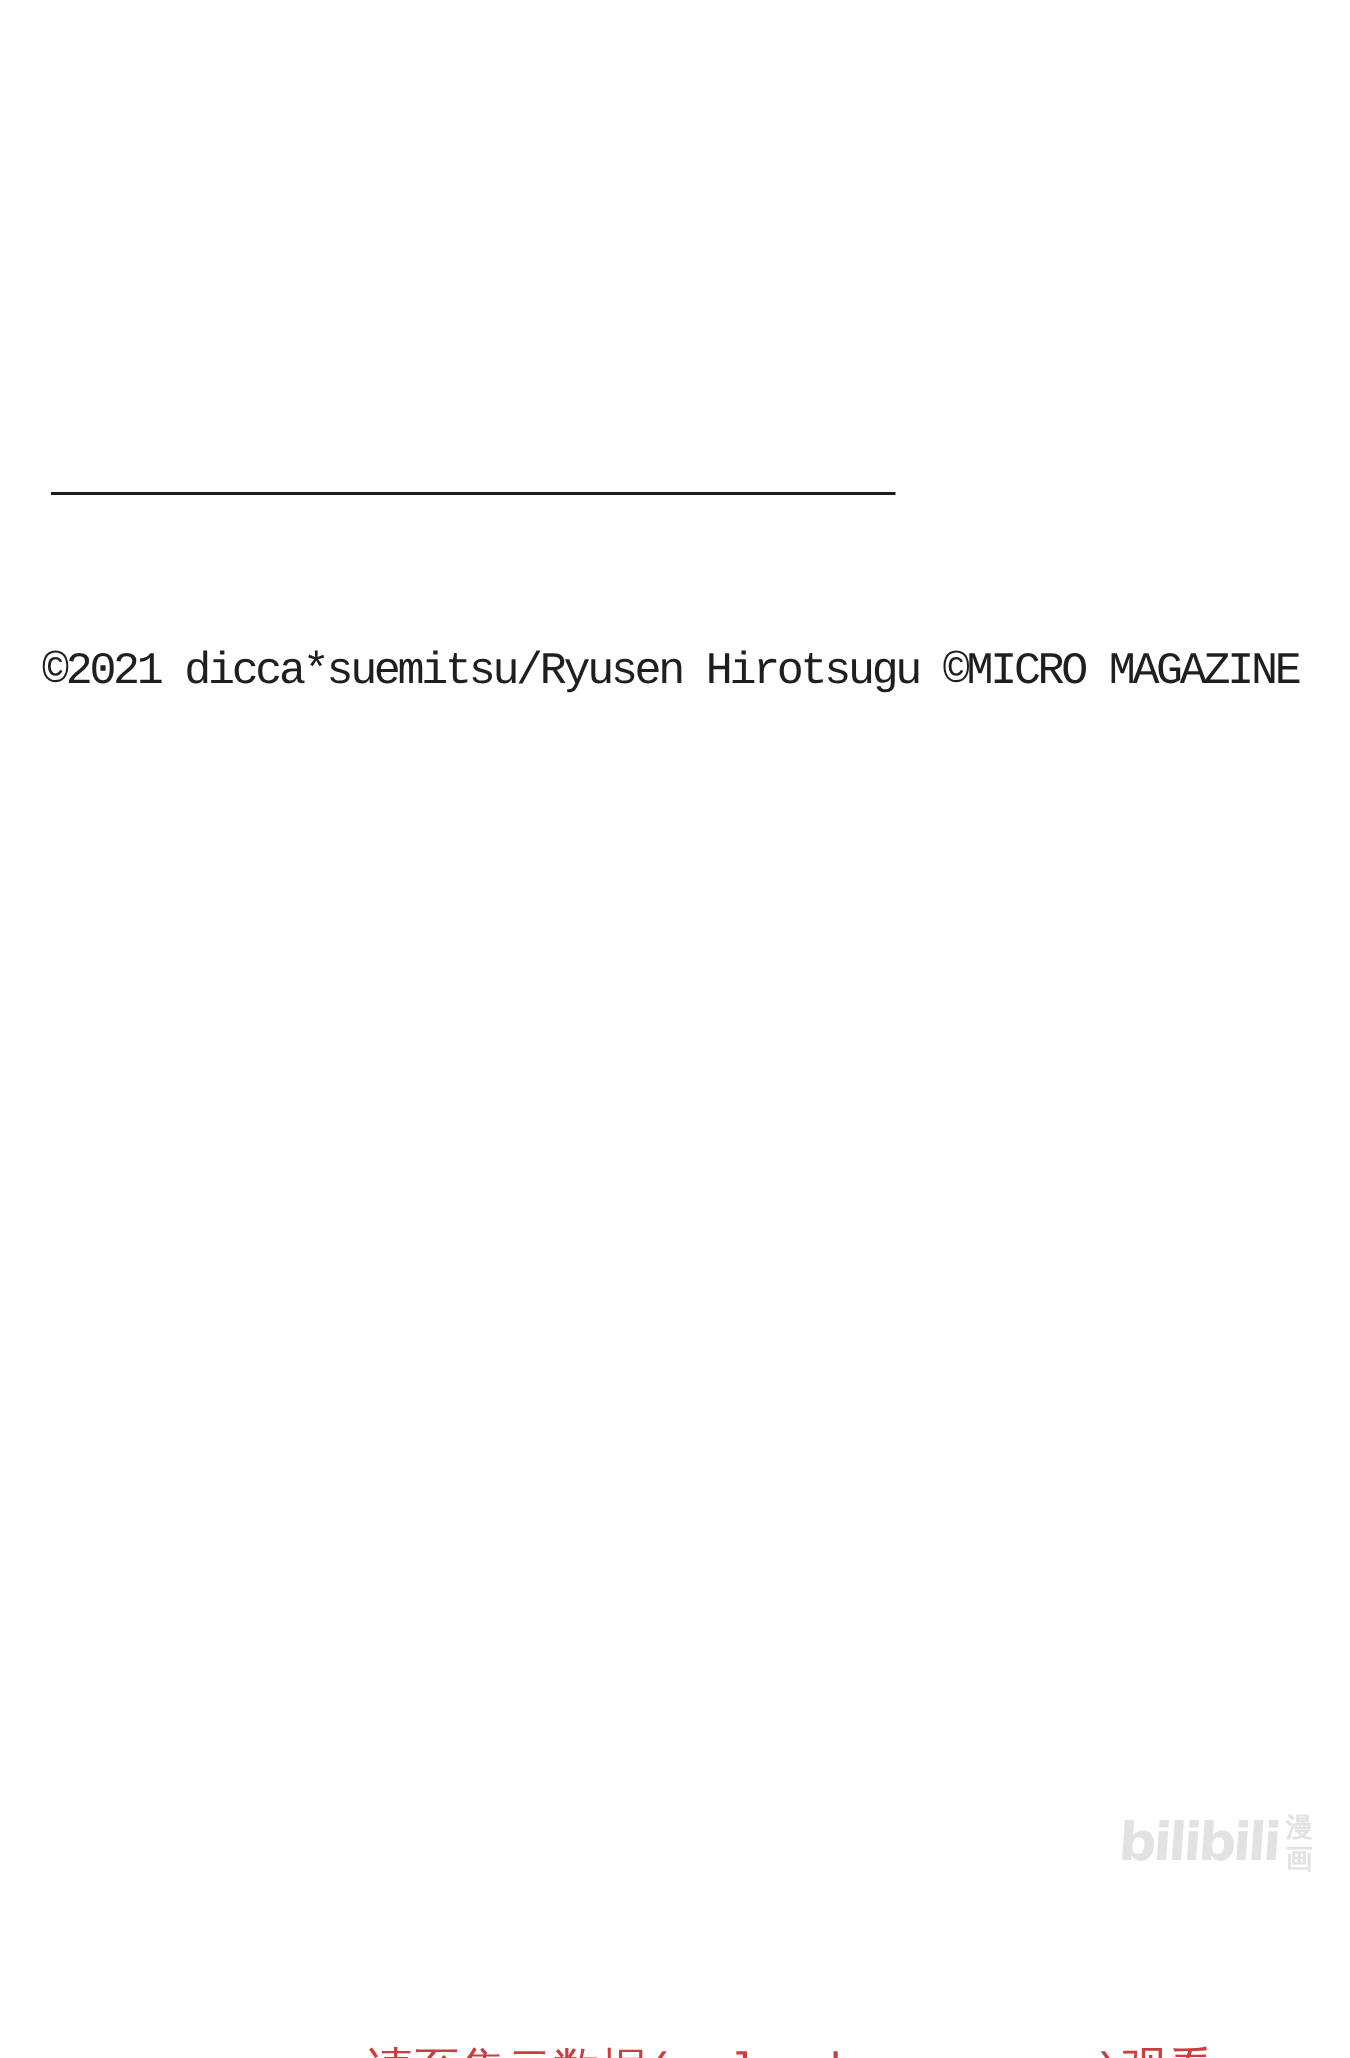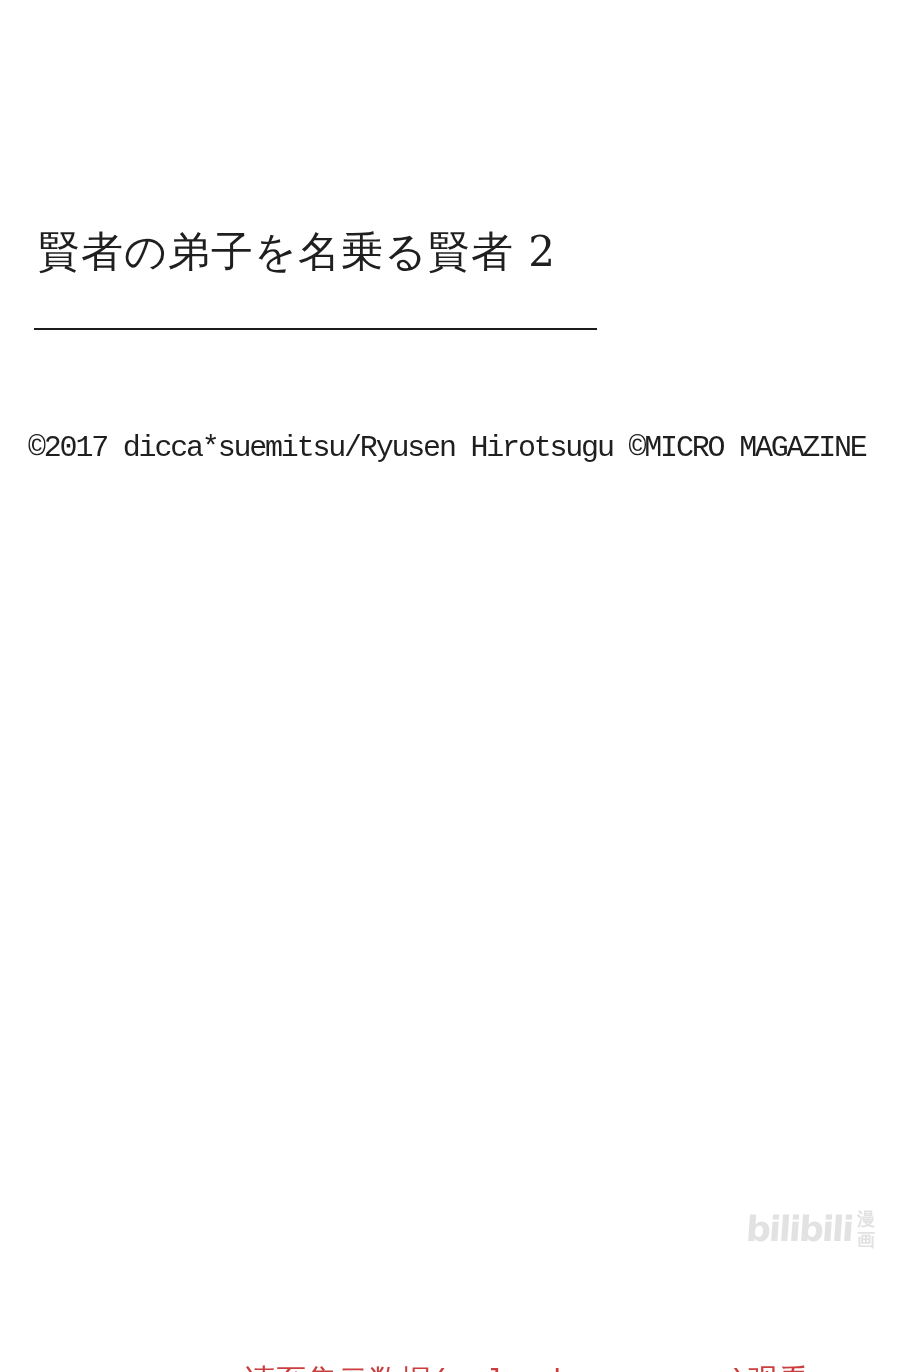--- a/index.html
+++ b/index.html
@@ -104,26 +104,25 @@
     line-height: 42px;
     color: #cc3d3d;
     white-space: pre;
   }
 </style>
 </head>
 <body style="background: rgb(255, 255, 255);">
 
 <div class="page">
 
-  <h1 class="title-jp">賢者の弟子を名乗る賢者 2</h1>
 
   <div class="title-underline"></div>
 
 
-  <div class="copyright-line">©2017 dicca*suemitsu/Ryusen Hirotsugu ©MICRO MAGAZINE</div>
+  <div class="copyright-line">©2021 dicca*suemitsu/Ryusen Hirotsugu ©MICRO MAGAZINE</div>
 
   <div class="watermark" style="color: rgb(226, 226, 226);">
     <span class="wordmark">bilibili</span>
     <span class="badge">
       <span>漫</span>
       <span>画</span>
     </span>
   </div>
 
   <div class="footer-notice" style="color: rgb(204, 61, 61);">

